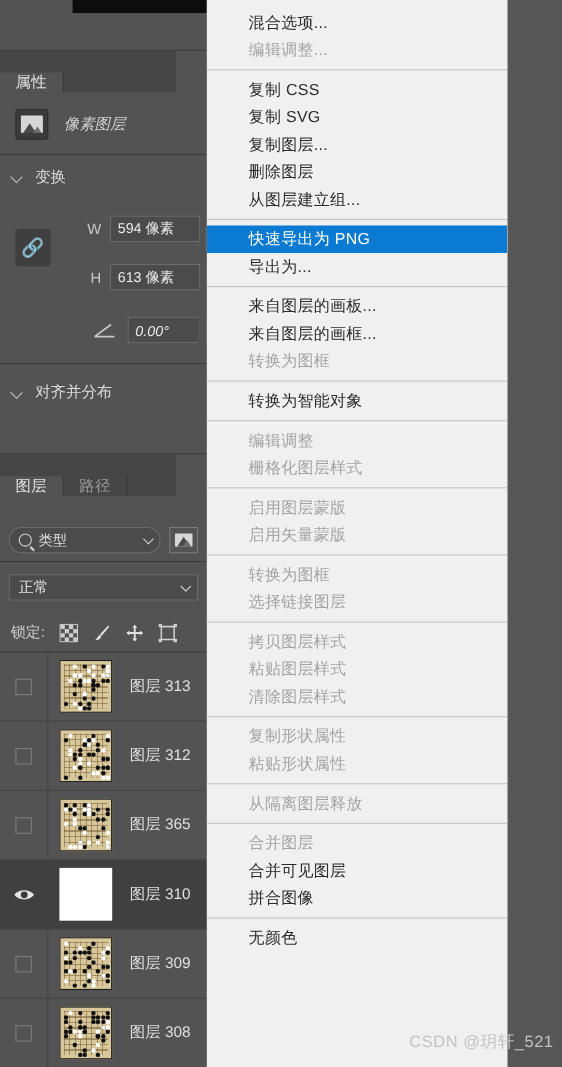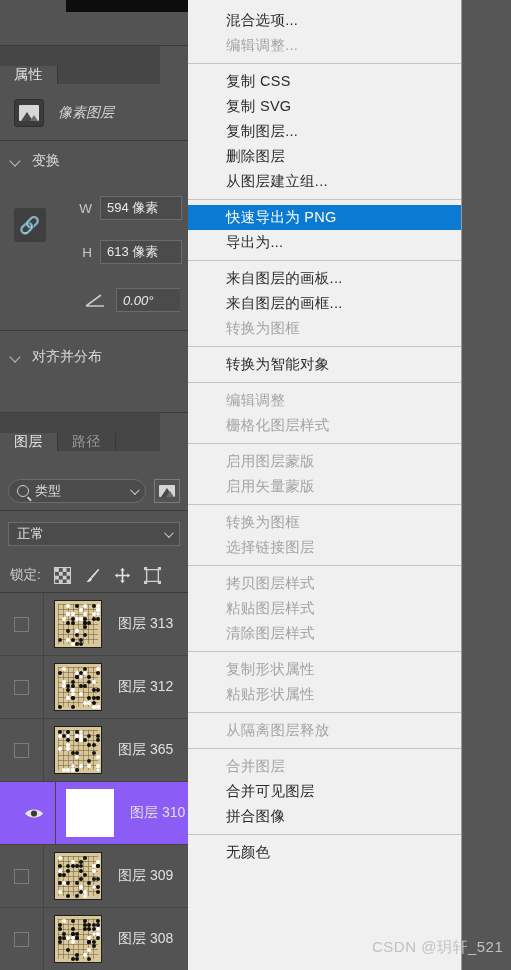--- a/index.html
+++ b/index.html
@@ -124,21 +124,21 @@
   }
   .blend-caret{ margin-left:auto; width:7px;height:7px;border-right:1.4px solid #cfcfcf;border-bottom:1.4px solid #cfcfcf;transform:rotate(45deg) translateY(-2px);}
 
   .lock-row { position:absolute; left:0; width:188px; height:30px; display:flex; align-items:center; gap:13px; padding-left:10px; }
   .lock-label { font-size:13.5px; color:#d0d0d0; }
   .lock-ico { width:17px; height:17px; position:relative; }
 
   
   .layers-list { position:absolute; left:0; width:188px; }
   .layer-row { position:relative; height:63px; border-bottom:1px solid #444; display:flex; align-items:center; }
-  .layer-row.selected { background:#8b5cf6;padding-left:12px; }
+  .layer-row.selected { background:#404040; }
   .eye-cell { width:44px; height:100%; display:flex; align-items:center; justify-content:center; border-right:1px solid #444; }
   .eye-box { width:15px;height:15px;border:1px solid #7d7d7d; }
   .eye-open { width:20px;height:13px; position:relative; }
   .eye-open svg{display:block;}
   .lthumb-cell { width:68px; display:flex; align-items:center; justify-content:center; }
   .lthumb {
     width:48px;height:48px; border:1px solid #1e1e1e; position:relative; overflow:hidden;
     background:#d8c79b;
   }
   .lthumb .grid {

